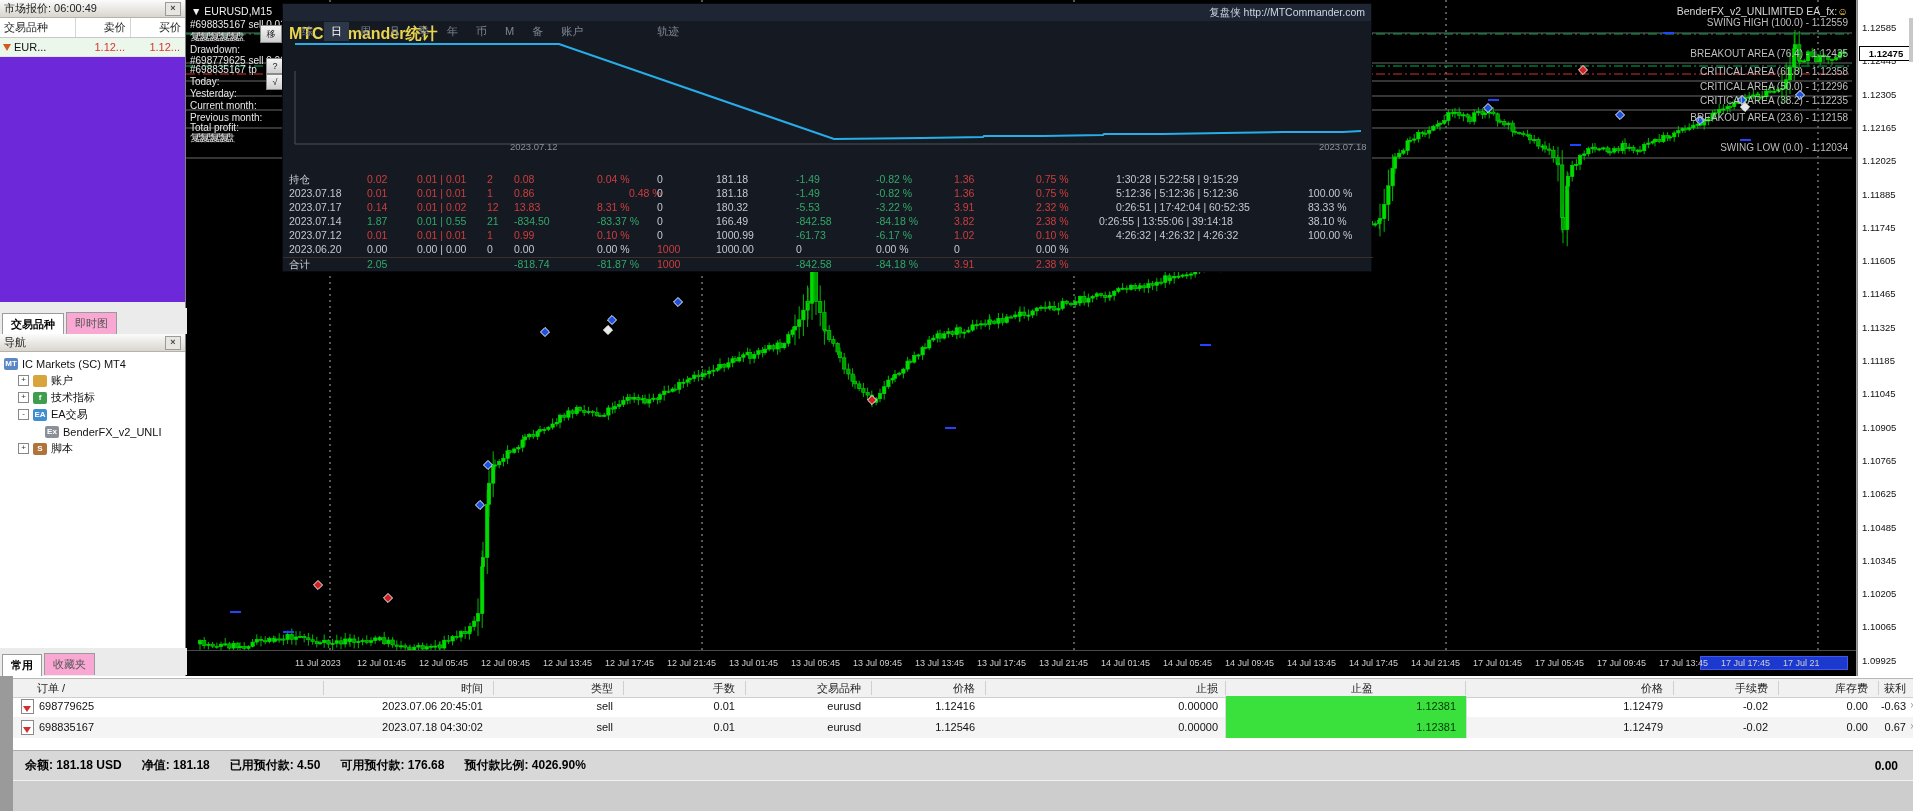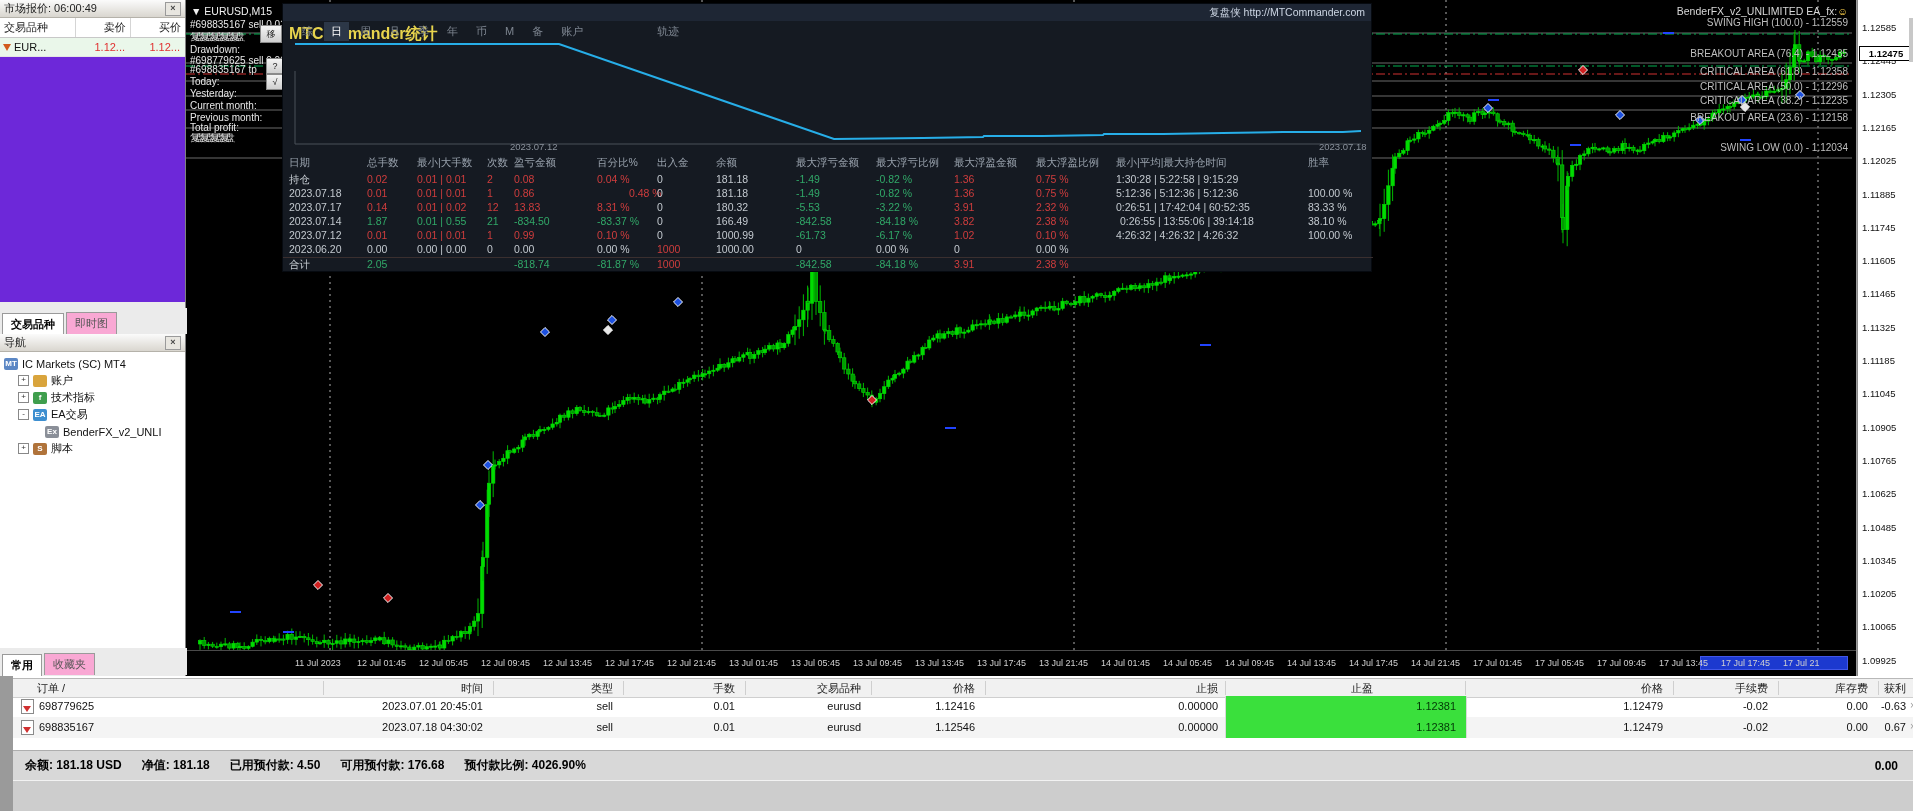--- a/index.html
+++ b/index.html
@@ -1184,36 +1184,20 @@
       <div class="cmd-mi far">轨迹</div>
     </div>
   <svg id="cmd-chart" width="1090" height="106">
       <line x1="12" y1="30" x2="12" y2="103" stroke="#4a5058" stroke-width="1"></line>
       <line x1="12" y1="103" x2="1078" y2="103" stroke="#4a5058" stroke-width="1"></line>
       <polyline points="12,3 276,3 551,98 640,97 700,96 701,95 760,95 820,94 821,93 880,93 940,92 1000,91 1060,91 1078,90" fill="none" stroke="#27aee8" stroke-width="2"></polyline>
     </svg>
   <div class="cmd-axis-label" style="left:227px;">2023.07.12</div>
   <div class="cmd-axis-label" style="left:1036px;">2023.07.18</div>
   <div id="cmd-table">
-      <div class="st-row" style="top: 0px;">
-        <div class="st-cell c-h" style="left: 6px;">日期</div>
-        <div class="st-cell c-h" style="left: 84px;">总手数</div>
-        <div class="st-cell c-h" style="left: 134px;">最小|大手数</div>
-        <div class="st-cell c-h" style="left: 204px;">次数</div>
-        <div class="st-cell c-h" style="left: 231px;">盈亏金额</div>
-        <div class="st-cell c-h" style="left: 314px;">百分比%</div>
-        <div class="st-cell c-h" style="left: 374px;">出入金</div>
-        <div class="st-cell c-h" style="left: 433px;">余额</div>
-        <div class="st-cell c-h" style="left: 513px;">最大浮亏金额</div>
-        <div class="st-cell c-h" style="left: 593px;">最大浮亏比例</div>
-        <div class="st-cell c-h" style="left: 671px;">最大浮盈金额</div>
-        <div class="st-cell c-h" style="left: 753px;">最大浮盈比例</div>
-        <div class="st-cell c-h" style="left: 833px;">最小|平均|最大持仓时间</div>
-        <div class="st-cell c-h" style="left: 1025px;">胜率</div>
-      </div>
       <div class="st-row" style="top: 17px;">
         <div class="st-cell c-w" style="left: 6px;">持仓</div>
         <div class="st-cell c-r" style="left: 84px;">0.02</div>
         <div class="st-cell c-r" style="left: 134px;">0.01 | 0.01</div>
         <div class="st-cell c-r" style="left: 204px;">2</div>
         <div class="st-cell c-r" style="left: 231px;">0.08</div>
         <div class="st-cell c-r" style="left: 314px;">0.04 %</div>
         <div class="st-cell c-w" style="left: 374px;">0</div>
         <div class="st-cell c-w" style="left: 433px;">181.18</div>
         <div class="st-cell c-g" style="left: 513px;">-1.49</div>
@@ -1260,21 +1244,21 @@
         <div class="st-cell c-g" style="left: 134px;">0.01 | 0.55</div>
         <div class="st-cell c-g" style="left: 204px;">21</div>
         <div class="st-cell c-g" style="left: 231px;">-834.50</div>
         <div class="st-cell c-g" style="left: 314px;">-83.37 %</div>
         <div class="st-cell c-w" style="left: 374px;">0</div>
         <div class="st-cell c-w" style="left: 433px;">166.49</div>
         <div class="st-cell c-g" style="left: 513px;">-842.58</div>
         <div class="st-cell c-g" style="left: 593px;">-84.18 %</div>
         <div class="st-cell c-r" style="left: 671px;">3.82</div>
         <div class="st-cell c-r" style="left: 753px;">2.38 %</div>
-        <div class="st-cell c-w" style="left: 837px;">0:26:55 | 13:55:06 | 39:14:18</div>
+        <div class="st-cell c-w" style="left: 816px;">0:26:55 | 13:55:06 | 39:14:18</div>
         <div class="st-cell c-w" style="left: 1025px;">38.10 %</div>
       </div>
       <div class="st-row" style="top: 73px;">
         <div class="st-cell c-w" style="left: 6px;">2023.07.12</div>
         <div class="st-cell c-r" style="left: 84px;">0.01</div>
         <div class="st-cell c-r" style="left: 134px;">0.01 | 0.01</div>
         <div class="st-cell c-r" style="left: 204px;">1</div>
         <div class="st-cell c-r" style="left: 231px;">0.99</div>
         <div class="st-cell c-r" style="left: 314px;">0.10 %</div>
         <div class="st-cell c-w" style="left: 374px;">0</div>
@@ -1337,21 +1321,21 @@
       <div style="position: absolute; left: 1212px; top: 2px; width: 1px; height: 14px; background: rgb(207, 207, 207);"></div>
       <div style="position: absolute; left: 1452px; top: 2px; width: 1px; height: 14px; background: rgb(207, 207, 207);"></div>
       <div style="position: absolute; left: 1660px; top: 2px; width: 1px; height: 14px; background: rgb(207, 207, 207);"></div>
       <div style="position: absolute; left: 1765px; top: 2px; width: 1px; height: 14px; background: rgb(207, 207, 207);"></div>
       <div style="position: absolute; left: 1865px; top: 2px; width: 1px; height: 14px; background: rgb(207, 207, 207);"></div>
     </div>
   <div id="term-rows">
       <div class="ord-row" style="top: 20px;">
         <div class="doc-icon"></div>
         <div class="od-cell" style="left: 26px;">698779625</div>
-        <div class="od-cell" style="left: 330px; width: 140px; text-align: right;">2023.07.01 20:45:01</div>
+        <div class="od-cell" style="left: 330px; width: 140px; text-align: right;">2023.07.06 20:45:01</div>
         <div class="od-cell" style="left: 460px; width: 140px; text-align: right;">sell</div>
         <div class="od-cell" style="left: 582px; width: 140px; text-align: right;">0.01</div>
         <div class="od-cell" style="left: 708px; width: 140px; text-align: right;">eurusd</div>
         <div class="od-cell" style="left: 822px; width: 140px; text-align: right;">1.12416</div>
         <div class="od-cell" style="left: 1065px; width: 140px; text-align: right;">0.00000</div>
         <div class="tp-cell" style="left: 1212px; width: 240px;">
           <span>1.12381</span>
         </div>
         <div class="od-cell" style="left: 1510px; width: 140px; text-align: right;">1.12479</div>
         <div class="od-cell" style="left: 1615px; width: 140px; text-align: right;">-0.02</div>

